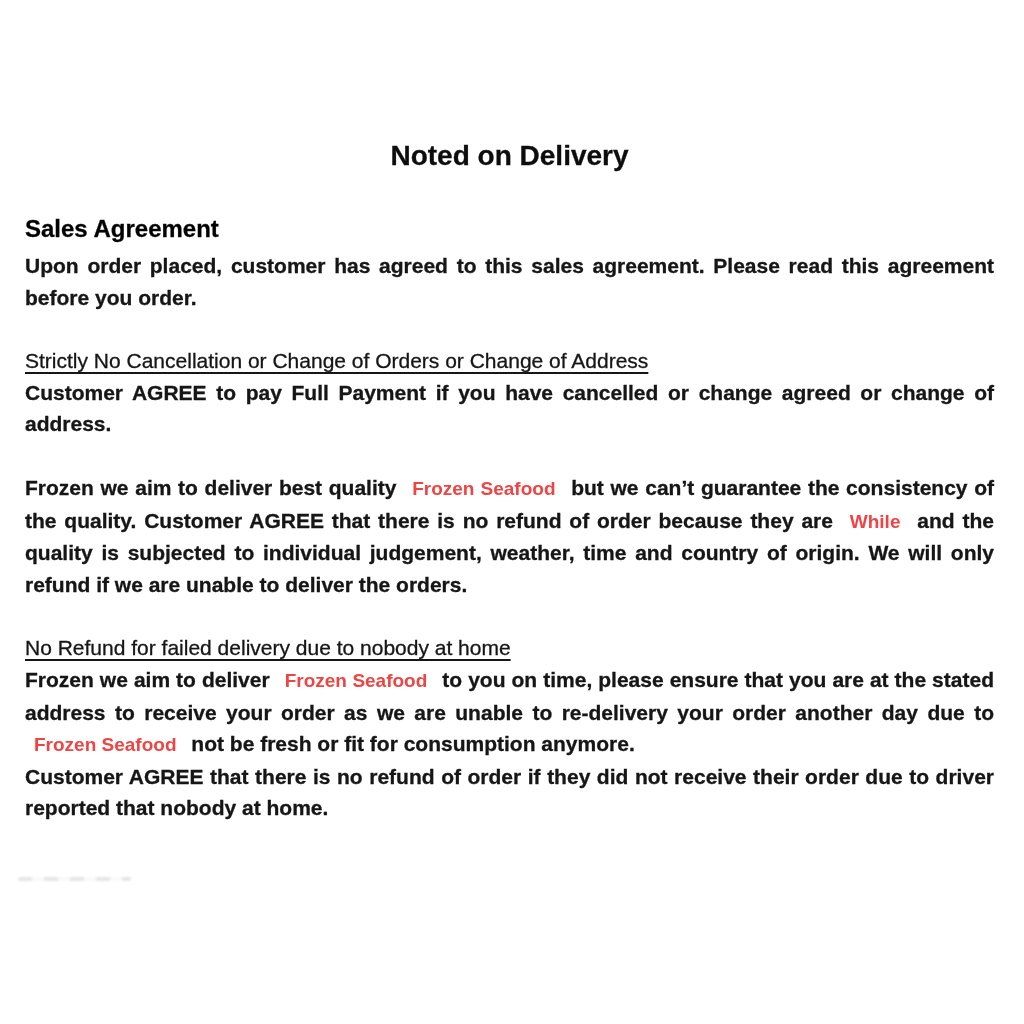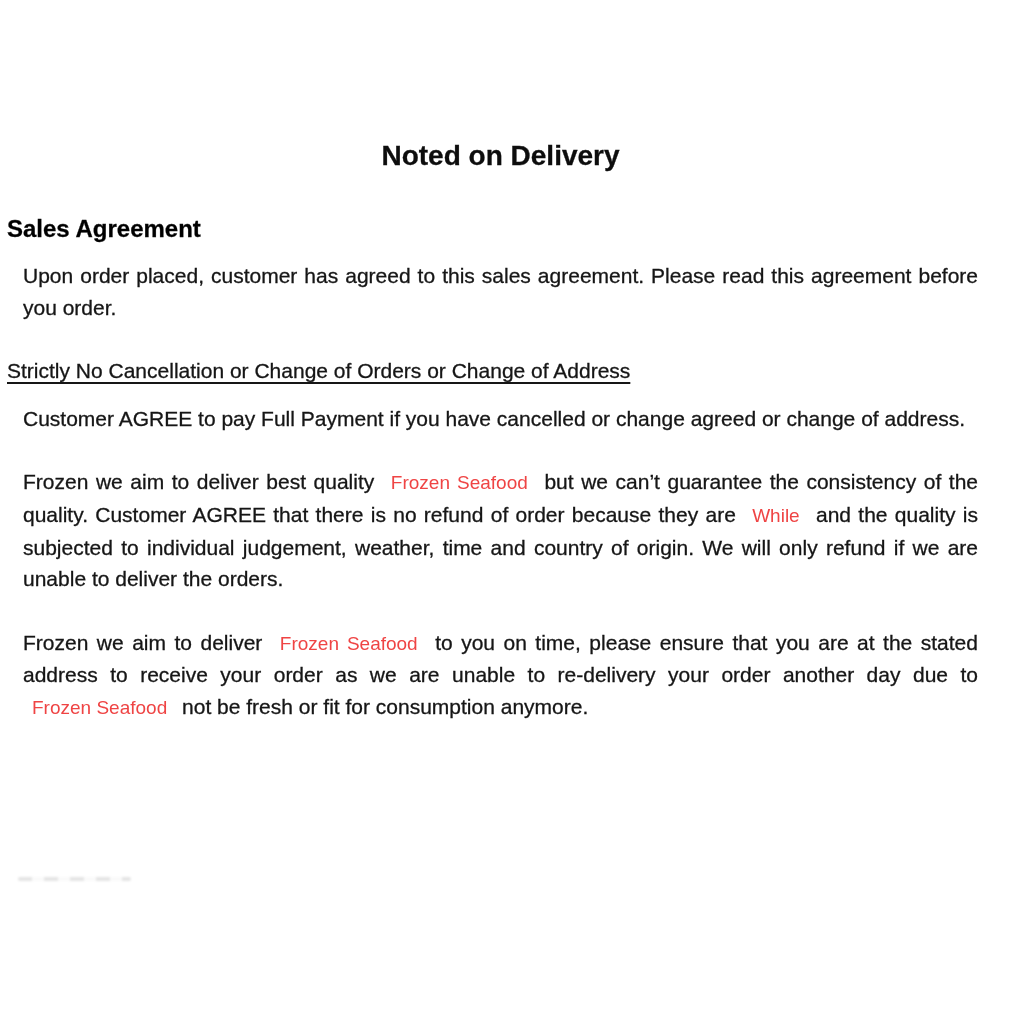--- a/index.html
+++ b/index.html
@@ -9,43 +9,44 @@
   }
   body {
     width: 1024px;
     height: 1024px;
     overflow: hidden;
     position: relative;
     font-family: "Liberation Sans", sans-serif;
     color: #161616;
   }
   .doc {
-    padding: 0 30px 0 7px;
+    padding: 0 30px 0 25px;
     -webkit-text-stroke: 0.3px #161616;
   }
   .title {
     font-size: 28px;
     line-height: 34px;
     font-weight: bold;
     text-align: center;
     color: #0d0d0d;
     margin: 139px 0 0 0;
   }
   .h2 {
     font-size: 24px;
     line-height: 30px;
     font-weight: bold;
     color: #000000;
     margin: 41px 0 6px 0;
   }
   p.body {
     font-size: 21px;
     line-height: 31.6px;
-    margin: 16px;
+    margin: 0;
     text-align: justify;
+    font-weight: bold;
   }
   .section {
     margin-top: 32px;
   }
   .sec-heading {
     font-size: 21px;
     line-height: 31.6px;
     text-decoration: underline;
     text-decoration-thickness: 1.6px;
     text-underline-offset: 4px;
@@ -93,24 +94,26 @@
     <p class="body">
       <span>Frozen we aim to deliver best quality</span>
       <span class="ins">Frozen Seafood</span>
       <span>but we can’t guarantee the consistency of the quality. Customer AGREE that there is no refund of order because they are</span>
       <span class="ins">While</span>
       <span>and the quality is subjected to individual judgement, weather, time and country of origin. We will only refund if we are unable to deliver the orders.</span>
     </p>
   </div>
 
   <div class="section">
+    <div class="sec-heading">No Refund for failed delivery due to nobody at home</div>
     <p class="body">
       <span>Frozen we aim to deliver</span>
       <span class="ins">Frozen Seafood</span>
       <span>to you on time, please ensure that you are at the stated address to receive your order as we are unable to re-delivery your order another day due to</span>
       <span class="ins">Frozen Seafood</span>
       <span>not be fresh or fit for consumption anymore.</span>
     </p>
+    <p class="body">Customer AGREE that there is no refund of order if they did not receive their order due to driver reported that nobody at home.</p>
   </div>
 
 </div>
 
 <div class="ghost"></div>
 
 </body></html>

